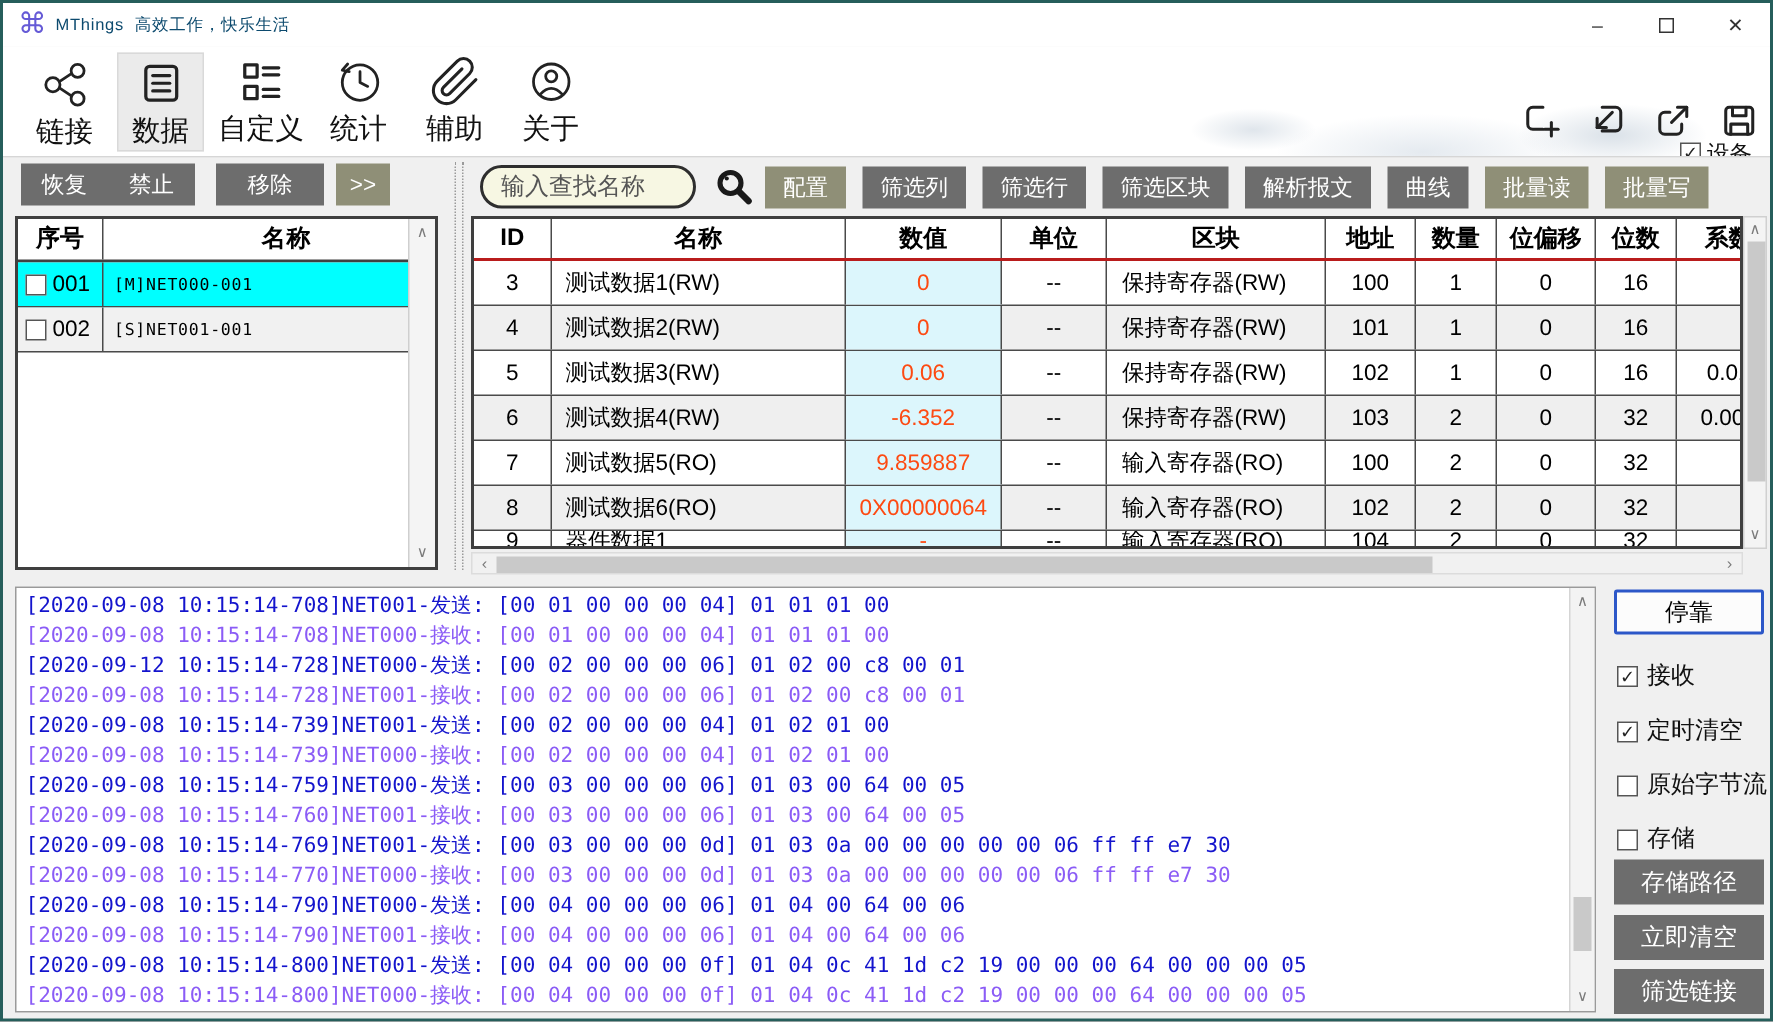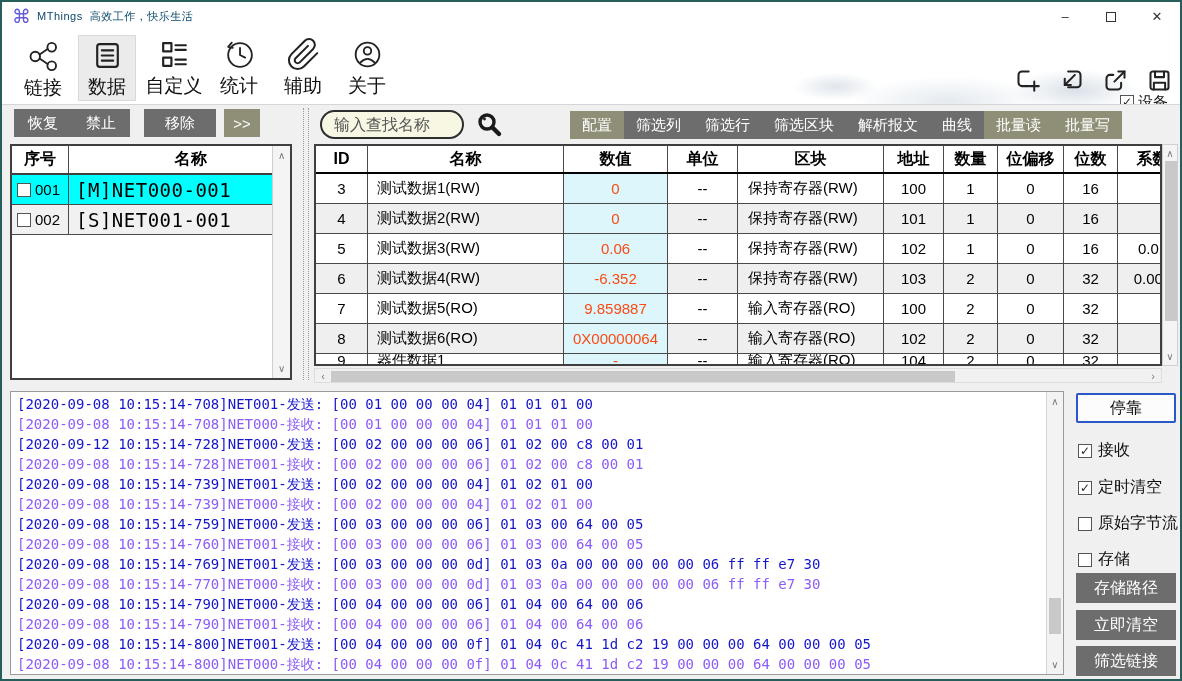--- a/index.html
+++ b/index.html
@@ -49,21 +49,21 @@
 
   
   .btnrow-left { position:absolute; left:12px; top:107px; display:flex; }
   .dev-table { position:absolute; left:8px; top:142px; width:282px; height:236px; background:#fff;
                border:2px solid #3f3f3f; display:flex; }
   .dev-grid { width:262px; }
   .dev-row { display:flex; height:30px; border-bottom:1px solid #4a4a4a; align-items:stretch; }
   .dev-row.hdr { height:29px; border-bottom:2px solid #3f3f3f; font-weight:bold;gap:41px; }
   .dev-c1 { width:57px; border-right:1px solid #4a4a4a; display:flex; align-items:center; padding-left:5px; gap:4px;
             font-size:15px; }
-  .dev-c2 { flex:1; display:flex; align-items:center; padding-left:7px; font-size:19px;
+  .dev-c2 { flex:1; display:flex; align-items:center; padding-left:7px; font-size:11px;
             font-family:"DejaVu Sans Mono","Liberation Mono",monospace; letter-spacing:.5px;}
   .dev-row.hdr .dev-c1, .dev-row.hdr .dev-c2 { justify-content:center; padding-left:0;
             font-family:"Liberation Sans","DejaVu Sans",sans-serif; font-size:16px; }
   .dev-row.sel { background:#00ffff; }
   .dev-row.alt { background:#f1f1f1; }
 
   
   .vsb { width:18px; background:#f4f4f4; border-left:1px solid #cfcfcf; position:relative; }
   .sb-ar { position:absolute; left:0; width:100%; text-align:center; font-size:10px; color:#7a7a7a; }
   .hsb { position:absolute; background:#f1f1f1; }
@@ -73,28 +73,28 @@
   
   .splitter { position:absolute; left:301px; top:106px; width:6px; height:272px;
               border-left:1px dotted #9a9a9a; border-right:1px dotted #9a9a9a; }
 
   
   .search-pill { position:absolute; left:318px; top:108px; width:144px; height:29px; background:#f7f7e3;
                  border:2px solid #2e2e2e; border-radius:15px; padding:0 12px; font-size:16px;
                  font-family:inherit; color:#333; outline:none; }
   .search-pill::placeholder { color:#555; }
   .mag { position:absolute; left:473px; top:109px; }
-  .actionrow { position:absolute; left:568px; top:109px; display:flex; }
+  .actionrow { position:absolute; left:508px; top:109px; display:flex; gap:11px; }
 
   
   .data-table { position:absolute; left:312px; top:142px; width:848px; height:222px; background:#fff;
                 border:2px solid #3f3f3f; overflow:hidden; }
   .dt-row { display:grid; grid-template-columns:52px 196px 104px 70px 146px 60px 54px 66px 54px 70px;
             height:30px; border-bottom:1px solid #4a4a4a; }
-  .dt-row.hdr { height:28px; border-bottom:2px solid #000000; font-weight:bold; }
+  .dt-row.hdr { height:28px; border-bottom:2px solid #b91c1c; font-weight:bold; }
   .dt-row.alt { background:#efefef; }
   .dt-row.partial { height:13px; overflow:hidden; border-bottom:none; }
   .dt-cell { display:flex; align-items:center; justify-content:center; font-size:15px; color:#000;
              border-right:1px solid #4a4a4a; overflow:hidden; white-space:nowrap; }
   .dt-row.hdr .dt-cell { font-size:16px; }
   .dt-cell.nm { justify-content:flex-start; padding-left:9px; }
   .dt-cell.blk { justify-content:flex-start; padding-left:10px; }
   .dt-row.hdr .dt-cell.nm, .dt-row.hdr .dt-cell.blk { justify-content:center; padding-left:0; }
   .dt-cell.val { background:#dcf6fc; color:#fd4a12; }
   .dt-vsb { position:absolute; left:1160px; top:142px; width:16px; height:222px; background:#f4f4f4;

